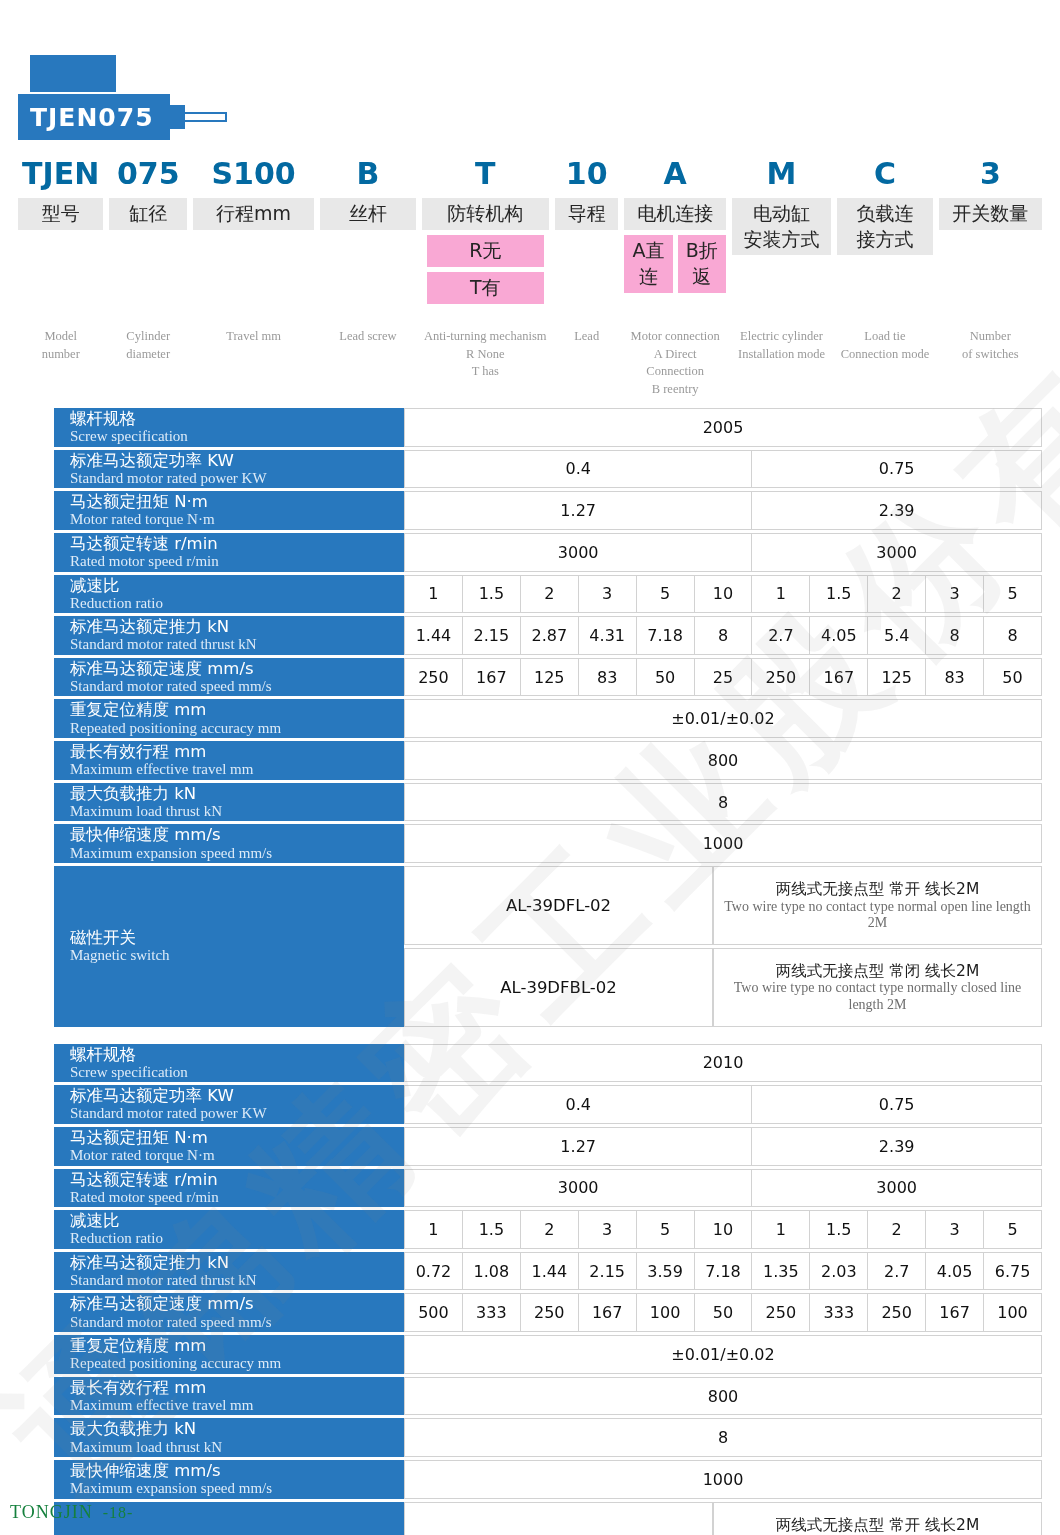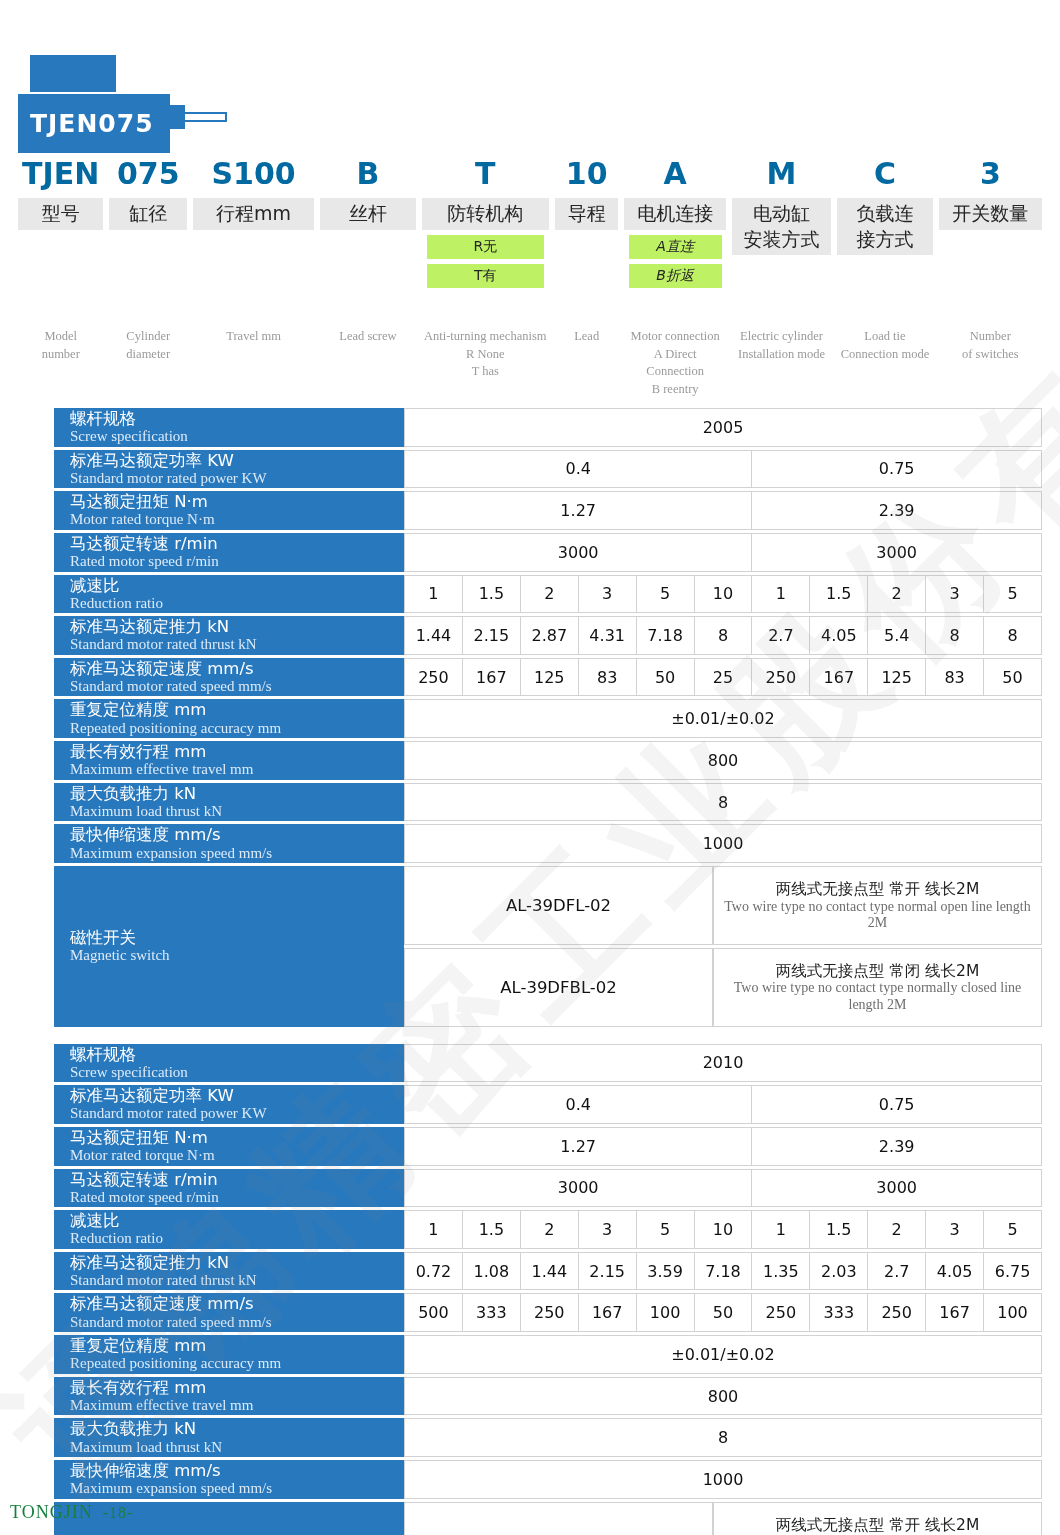--- a/index.html
+++ b/index.html
@@ -17,38 +17,38 @@
     transform:rotate(-45deg); transform-origin:40% 50%;
     font-size:150px; font-weight:bold; letter-spacing:18px;
     color:rgba(130,130,130,0.09); white-space:nowrap;
     z-index:6; pointer-events:none;
   }
 
   
   .header { position:relative; height:150px; }
   .badge-top   { position:absolute; left:12px; top:55px; width:86px; height:37px; background:#2878BE; }
   .badge-main  {
-    position:absolute; left:0; top:94px; width:152px; height:59px; background:#2878BE;
+    position:absolute; left:0; top:94px; width:152px; height:46px; background:#2878BE;
     color:#fff; font-size:25px; font-weight:bold; letter-spacing:1px;
     display:flex; align-items:center; padding-left:12px;
   }
   .badge-step1 { position:absolute; left:152px; top:105px; width:15px; height:24px; background:#2878BE; }
   .badge-step2 { position:absolute; left:167px; top:112px; width:42px; height:10px; border:2px solid #2878BE; border-left:none; }
 
   
   .model-section { position:relative; z-index:2; display:flex; gap:6px; margin-top:4px; }
   .mc-col { display:flex; flex-direction:column; }
   .mc-code { color:#0369a1; font-size:30px; font-weight:bold; text-align:center; height:44px; line-height:40px; }
   .mc-zone { height:116px; display:flex; flex-direction:column; gap:5px; }
   .mc-label {
     background:#e8e8e8; color:#252525; font-size:19px; font-weight:400;
     text-align:center; padding:3px 2px; white-space:pre-line; line-height:1.35;
   }
   .mc-opt {
-    background:#bef264; color:#252525; font-size:14px;
+    background:#f9a8d4; color:#252525; font-size:19px;
     text-align:center; padding:3px 2px; width:92%; margin:0 auto;
   }
   .mc-caption {
     font-family:"Liberation Serif","DejaVu Serif",serif;
     color:#9a9a9a; font-size:12.5px; line-height:1.4; text-align:center;
     white-space:pre-line; margin-top:14px;
   }
   .w1{width:86px}.w2{width:78px}.w3{width:122px}.w4{width:96px}.w5{width:128px}
   .w6{width:64px}.w7{width:102px}.w8{width:100px}.w9{width:96px}.w10{width:104px}
 
@@ -166,21 +166,21 @@
       <div class="mc-zone">
         <div class="mc-label">导程</div>
       </div>
       <div class="mc-caption">Lead</div>
     </div>
 
     <div class="mc-col w7">
       <div class="mc-code">A</div>
       <div class="mc-zone">
         <div class="mc-label">电机连接</div>
-        <div style="display:flex;flex-direction:column;gap:5px;font-style:italic;">
+        <div style="display:flex;gap:5px;">
             <div class="mc-opt">A直连</div>
             <div class="mc-opt">B折返</div>
           </div>
       </div>
       <div class="mc-caption">Motor connection
 A Direct Connection
 B reentry</div>
     </div>
 
     <div class="mc-col w8">

